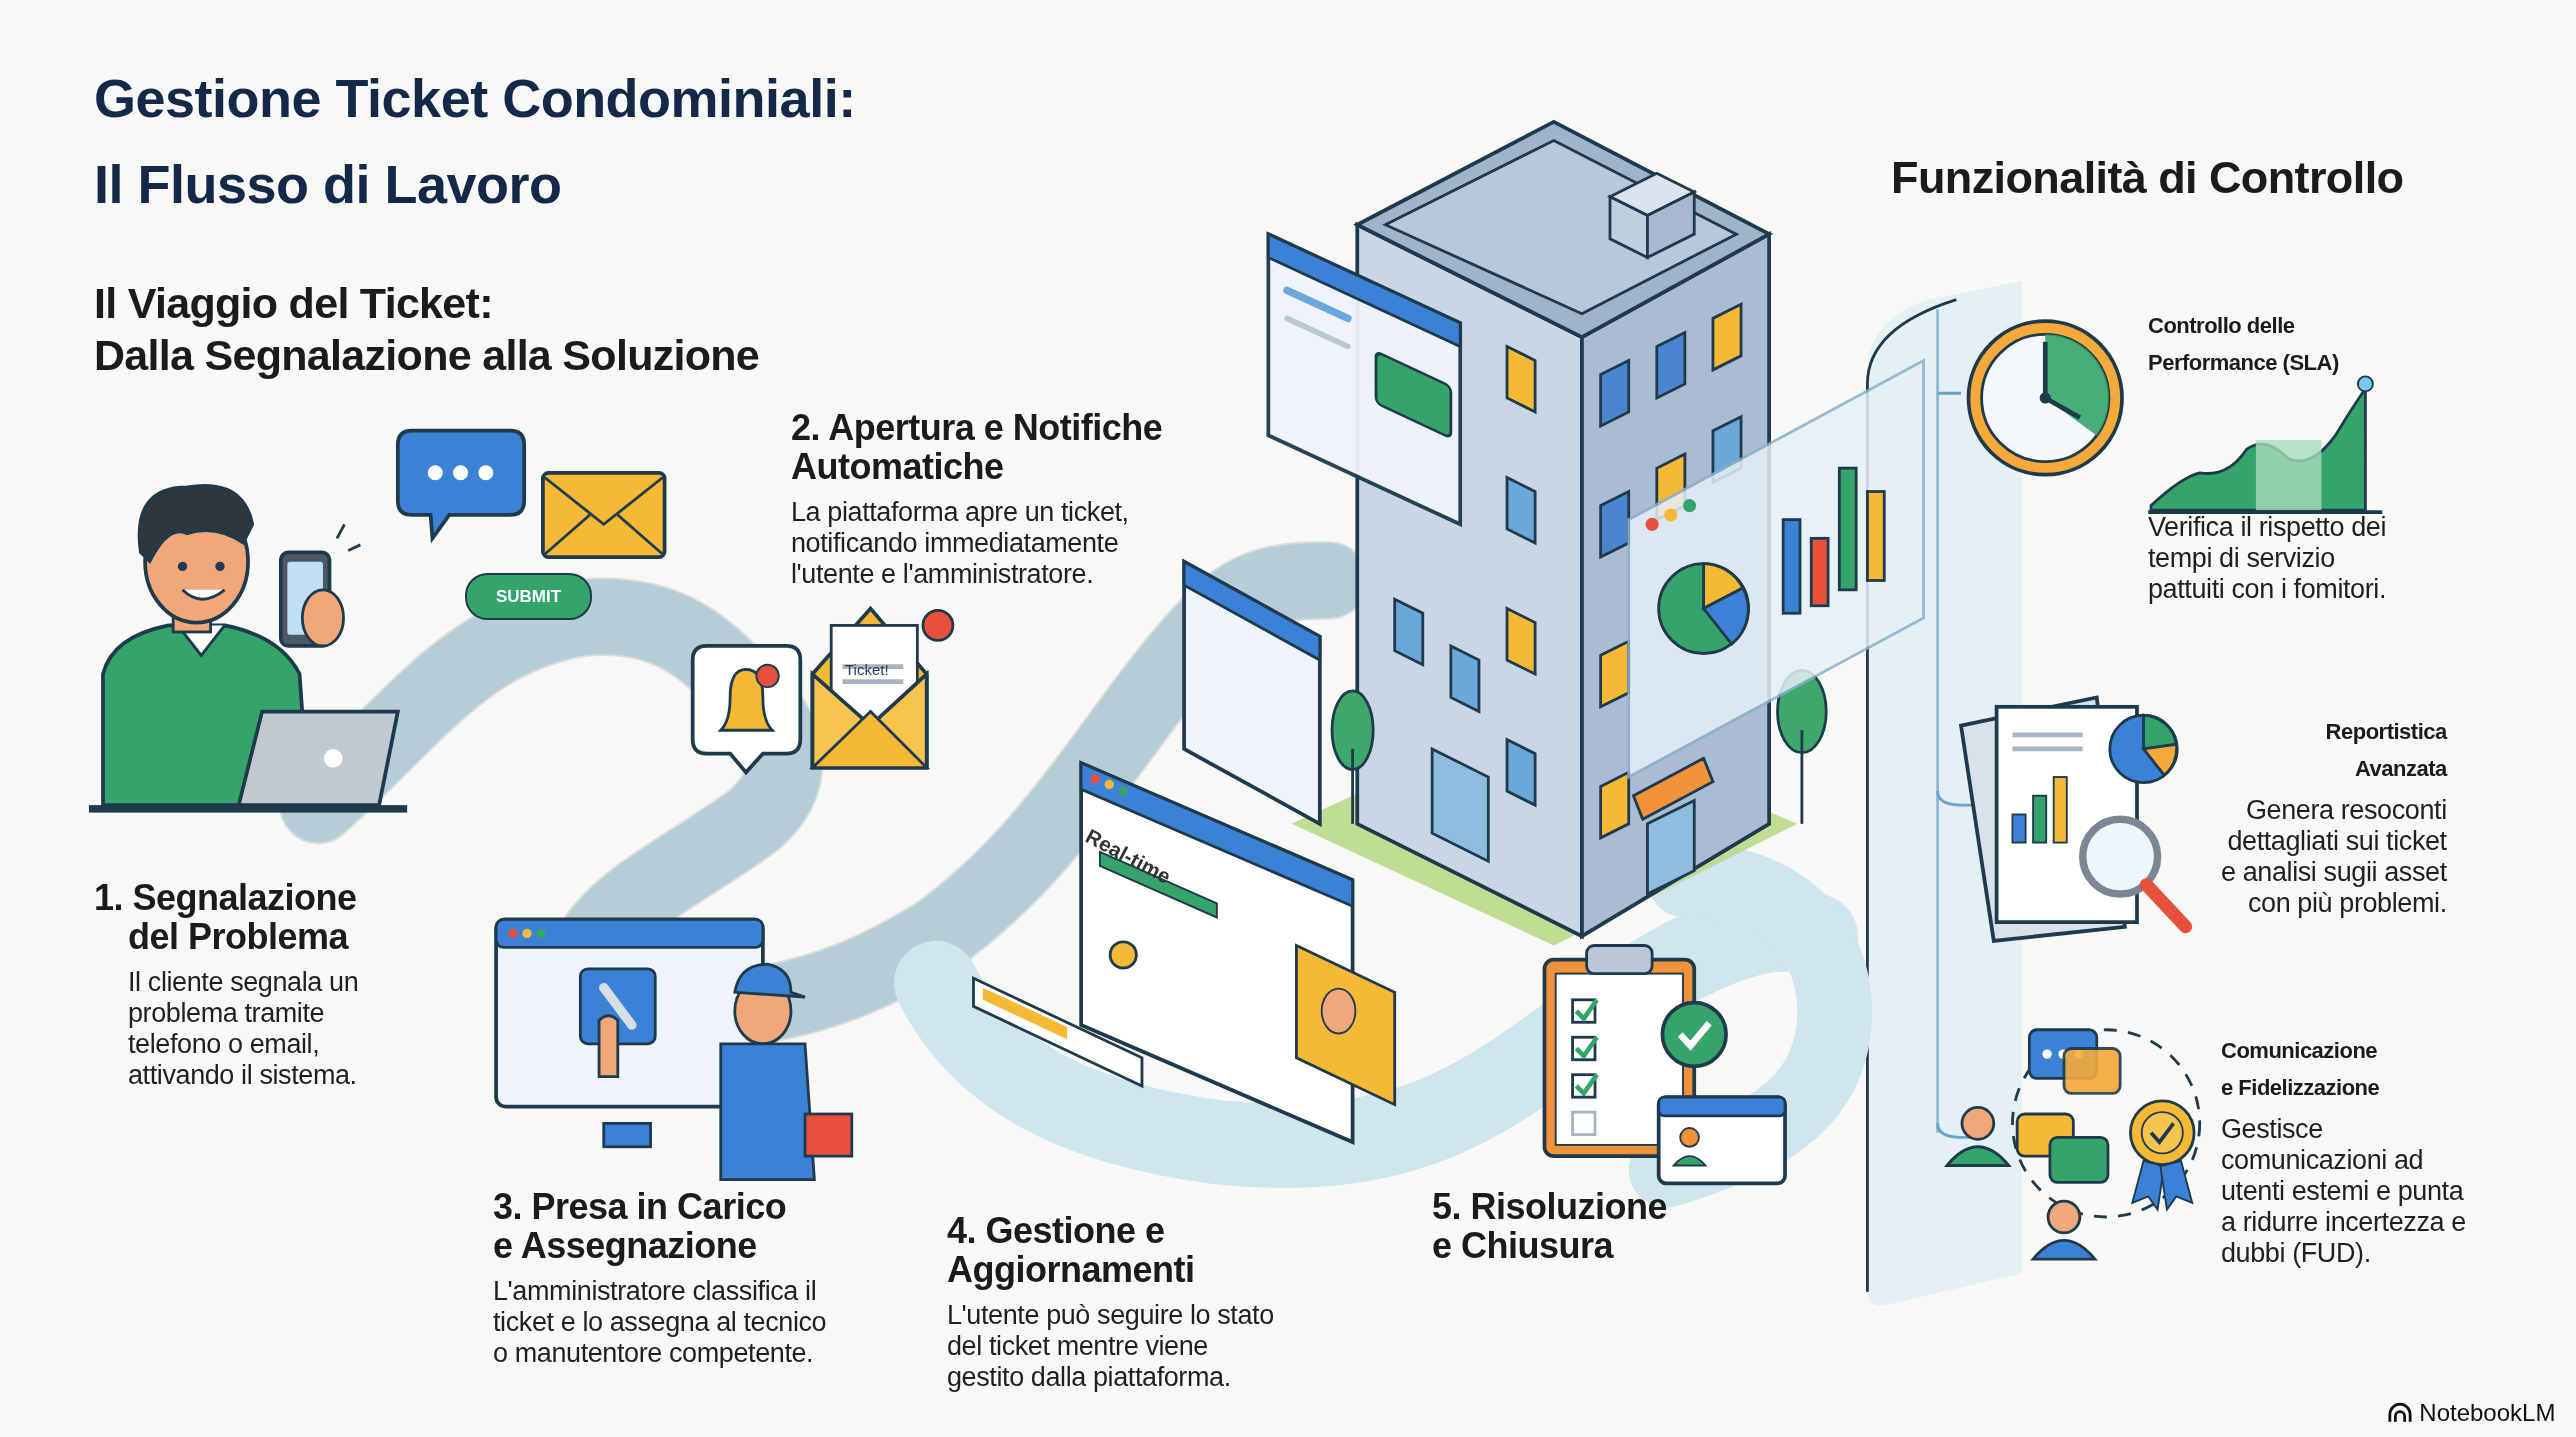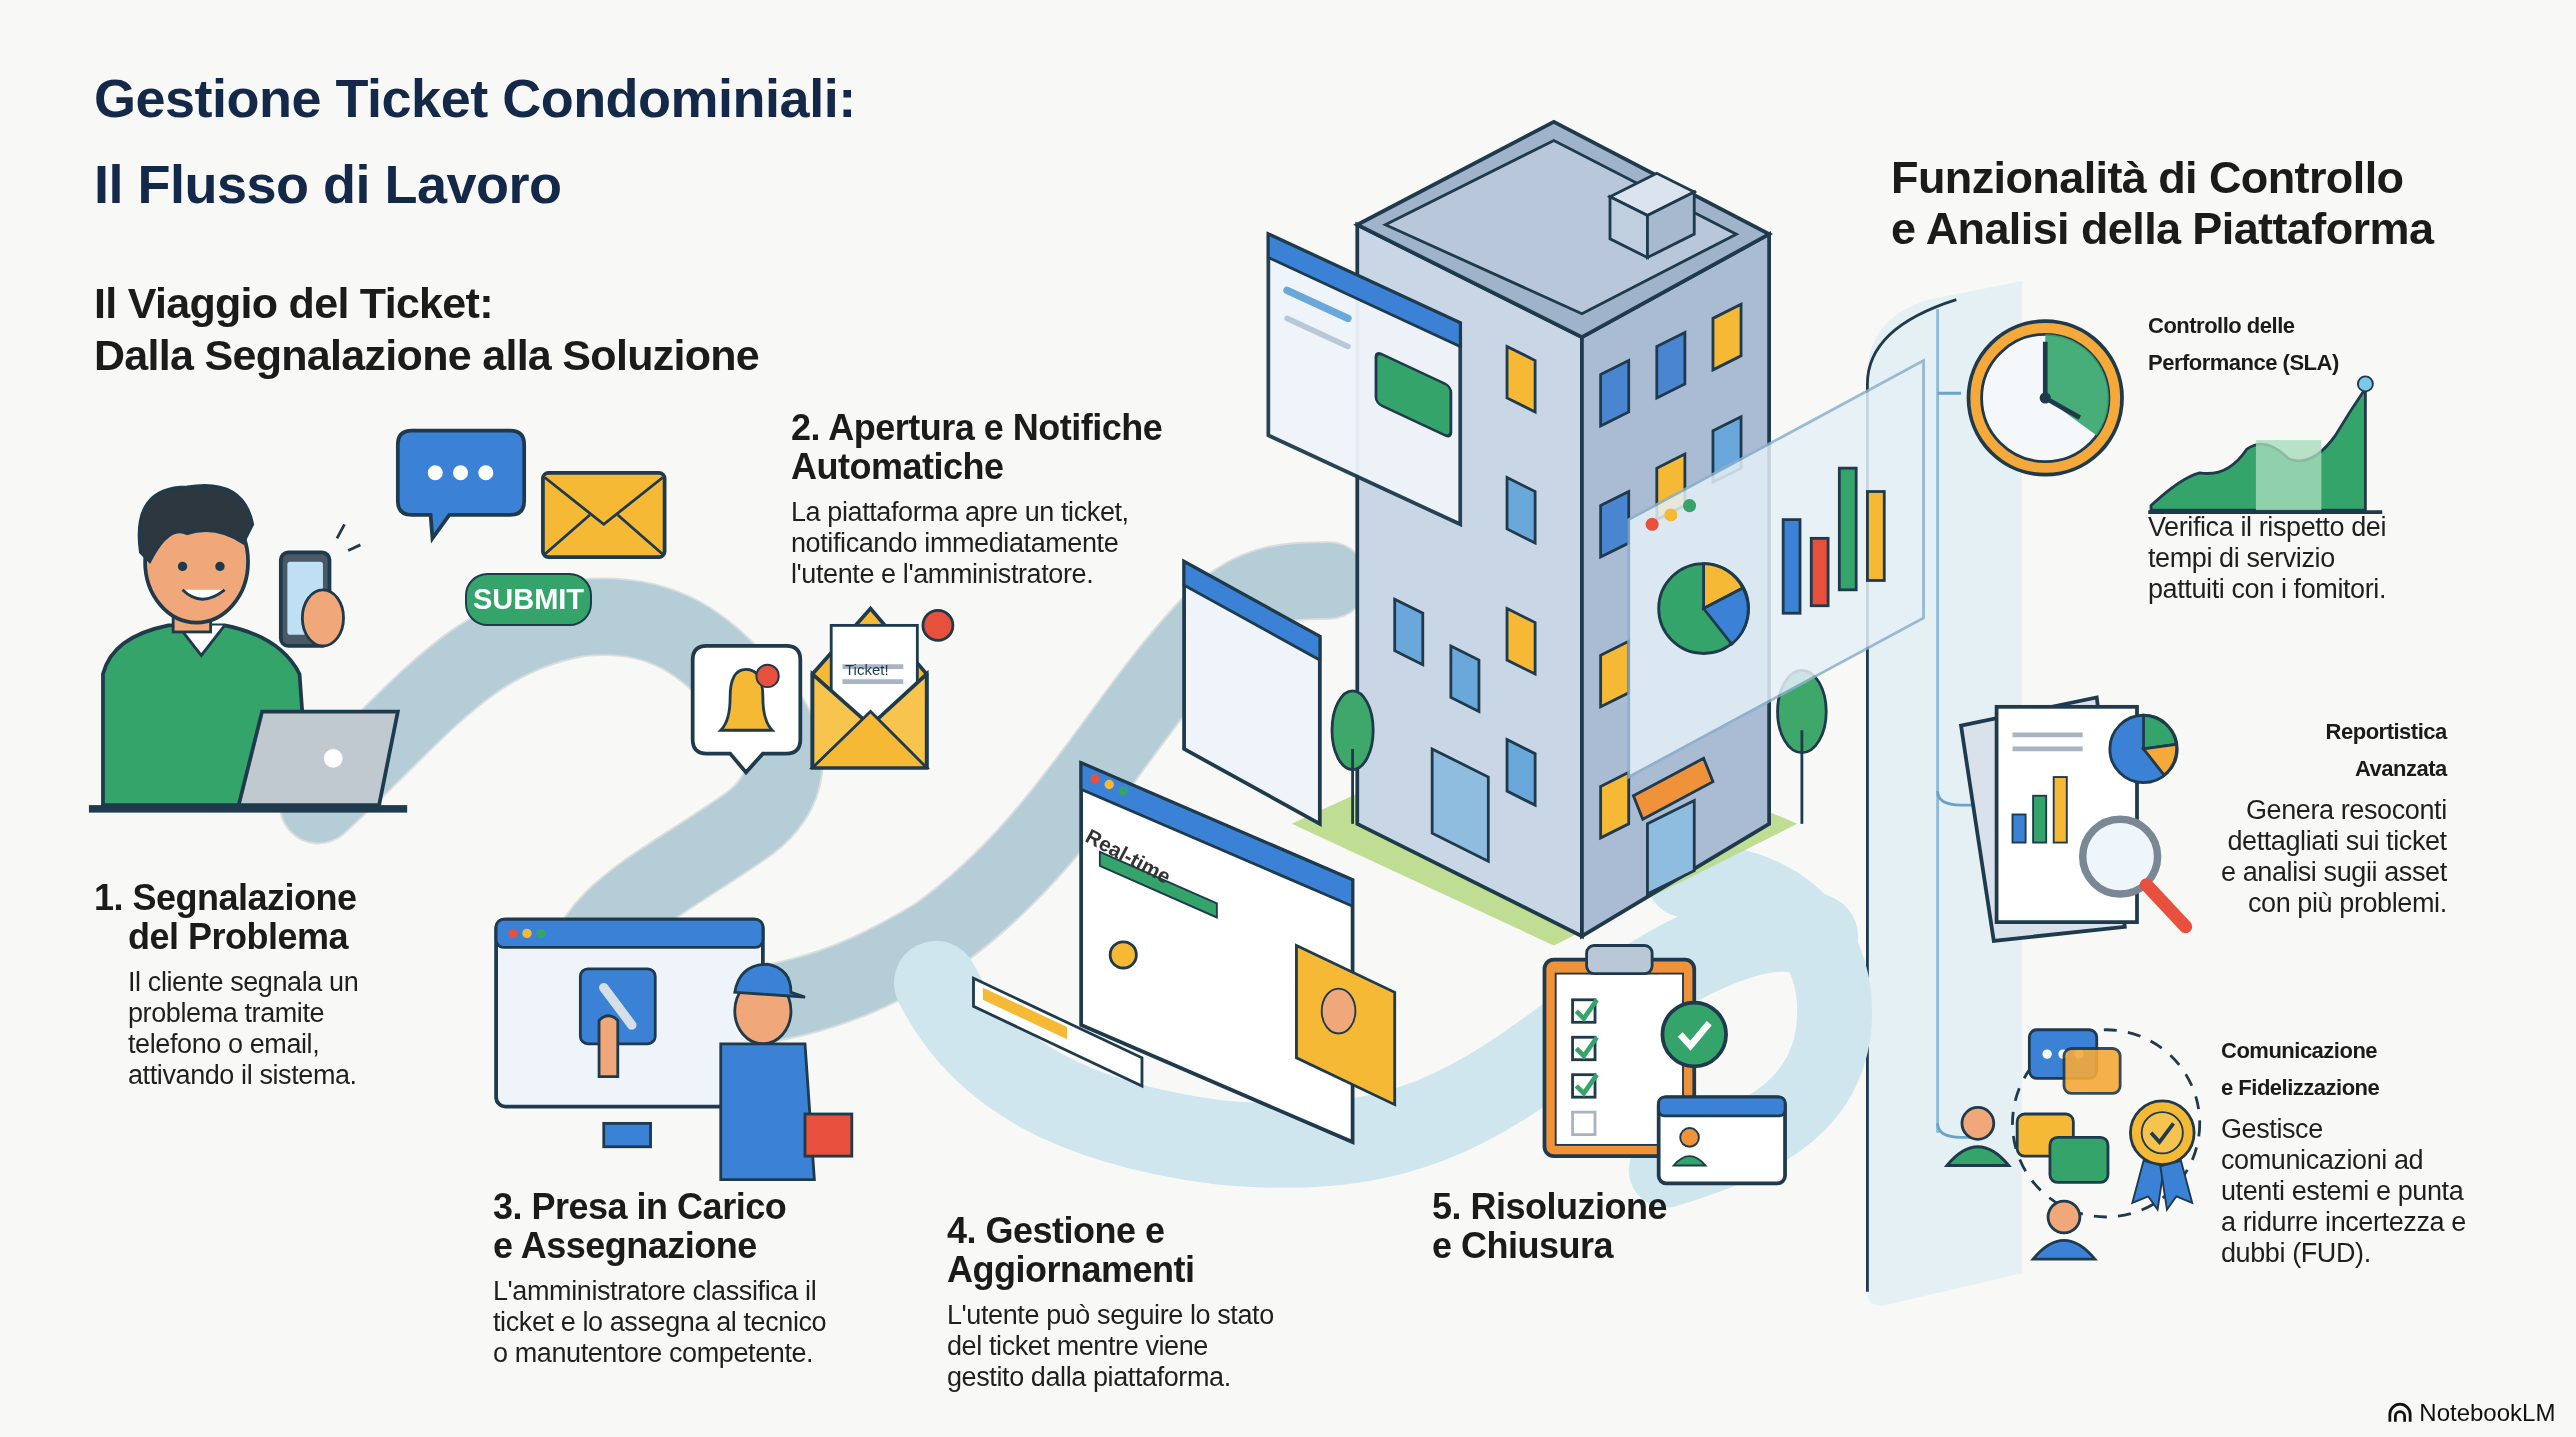--- a/index.html
+++ b/index.html
@@ -7,21 +7,21 @@
   .abs{position:absolute;}
   .title{left:94px;top:55px;font-size:54px;font-weight:700;color:#14294a;line-height:86px;letter-spacing:-0.5px;}
   .subtitle{left:94px;top:277px;font-size:43px;font-weight:700;color:#1b1b1b;line-height:52px;letter-spacing:-0.7px;}
   .step-h{font-size:36px;font-weight:700;line-height:39px;color:#1b1b1b;letter-spacing:-0.5px;}
   .step-b{font-size:27px;line-height:31px;color:#1f1f1f;margin-top:11.2px;letter-spacing:-0.4px;}
   .rtitle{left:1891px;top:152px;font-size:45px;font-weight:700;line-height:51px;color:#1b1b1b;letter-spacing:-0.6px;}
   .feat-h{font-size:22px;font-weight:700;line-height:37px;color:#1b1b1b;letter-spacing:-0.5px;}
   .feat-b{font-size:27px;line-height:31px;color:#1f1f1f;margin-top:13px;letter-spacing:-0.4px;}
   .logo{right:20.6px;bottom:11.2px;font-size:24px;color:#111;display:flex;align-items:center;gap:7.5px;}
   svg{position:absolute;overflow:visible;}
-  .submit{left:465px;top:573px;width:127px;height:53px;border-radius:22.5px;background:#34a46a;border:2.8px solid #1e3a4c;color:#fff;font-weight:700;font-size:29px;display:flex;align-items:center;justify-content:center;box-sizing:border-box;}
+  .submit{left:465px;top:573px;width:127px;height:47px;border-radius:22.5px;background:#34a46a;border:2.8px solid #1e3a4c;color:#fff;font-weight:700;font-size:17px;display:flex;align-items:center;justify-content:center;box-sizing:border-box;}
   .ticket-label{left:845px;top:661px;font-size:15px;font-weight:400;color:#1e3a5a;}
   .realtime{left:1093px;top:824px;font-size:20.6px;font-weight:700;color:#333;transform:rotate(28deg);transform-origin:left top;}
 </style>
 </head>
 <body>
 
 <svg width="2576" height="1438" style="left:0;top:0;" viewBox="0 0 2752 1536">
 
   <path d="M2060 320 Q1995 340 1995 400 L1995 1380 Q1995 1395 2010 1395 L2160 1360 L2160 300 Z" fill="#dcecf4" opacity="0.7"></path>
   <path d="M2090 320 Q1995 350 1995 410 L1995 1380" fill="none" stroke="#1e3a4c" stroke-width="3"></path>
@@ -321,21 +321,20 @@
 
 <div class="abs" style="left:1432px;top:1187px;">
   <div class="step-h">
     <div>5. Risoluzione</div>
     <div>e Chiusura</div>
   </div>
 </div>
 
 <div class="abs rtitle">
   <div>Funzionalità di Controllo</div>
-  <div>e Analisi della Piattaforma</div>
 </div>
 
 <div class="abs" style="left:2148px;top:307px;">
   <div class="feat-h">
     <div>Controllo delle</div>
     <div>Performance (SLA)</div>
   </div>
 </div>
 <div class="abs feat-b" style="left:2148px;top:499px;">
   <div>Verifica il rispetto dei</div>

